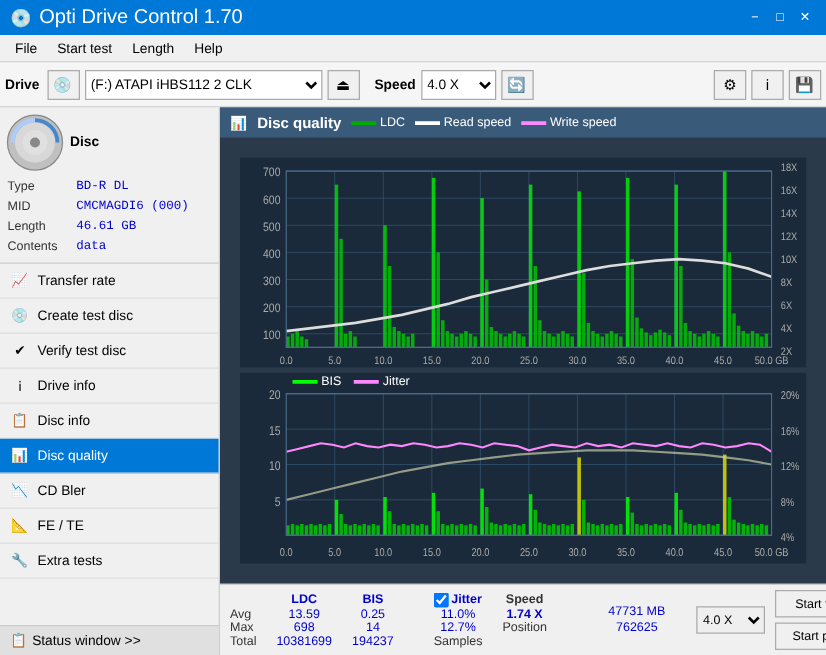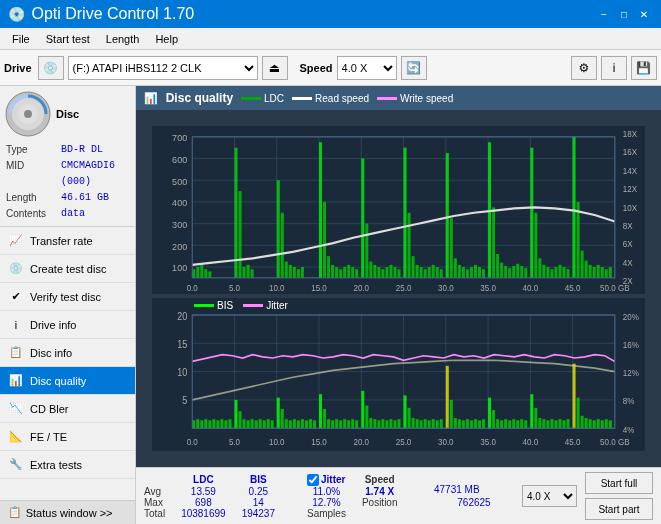--- a/index.html
+++ b/index.html
@@ -105,21 +105,21 @@
     .toolbar-spacer { flex: 1; }
 
     
     .main-layout {
       display: flex;
       height: calc(524px - 86px);
     }
 
     
     .sidebar {
-      width: 136px;
+      width: 176px;
       background: #f0f0f0;
       border-right: 1px solid #ccc;
       display: flex;
       flex-direction: column;
     }
 
     
     .disc-panel {
       padding: 4px;
       border-bottom: 1px solid #ccc;
@@ -859,21 +859,21 @@
               <td style="color:#0000cc;">194237</td>
               <td></td>
               <td style="color:#333;">Samples</td>
               <td></td>
             </tr>
           </tbody>
         </table>
       </div>
 
       <div style="display:flex;flex-direction:column;justify-content:center;gap:2px;font-size:10px;min-width:80px;">
-        <div style="display:flex;gap:4px;">
+        <div style="display:flex;gap:4px;justify-content:center;">
           <span style="color:#0000cc;">47731 MB</span>
         </div>
         <div style="display:flex;gap:4px;justify-content:center;">
           <span style="color:#0000cc;">762625</span>
         </div>
       </div>
 
       <div style="display:flex;flex-direction:column;gap:4px;justify-content:center;">
         <select style="height:22px;font-size:10px;width:55px;border:1px solid #aaa;">
           <option>4.0 X</option>

